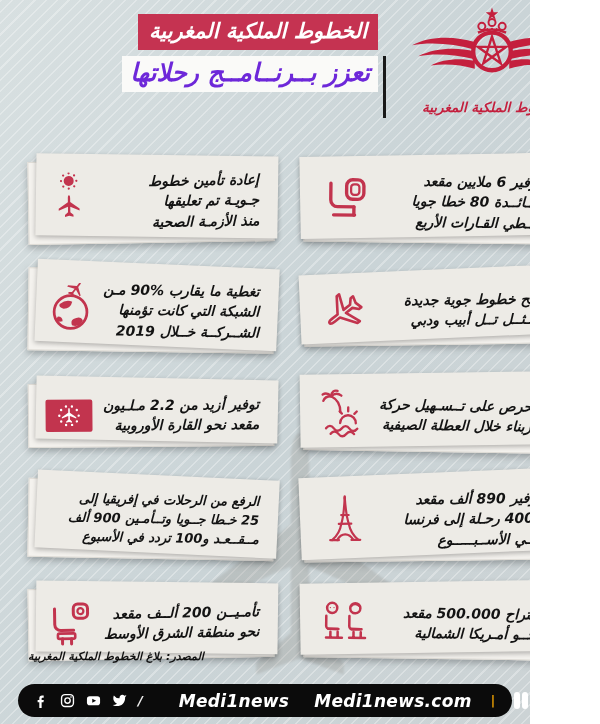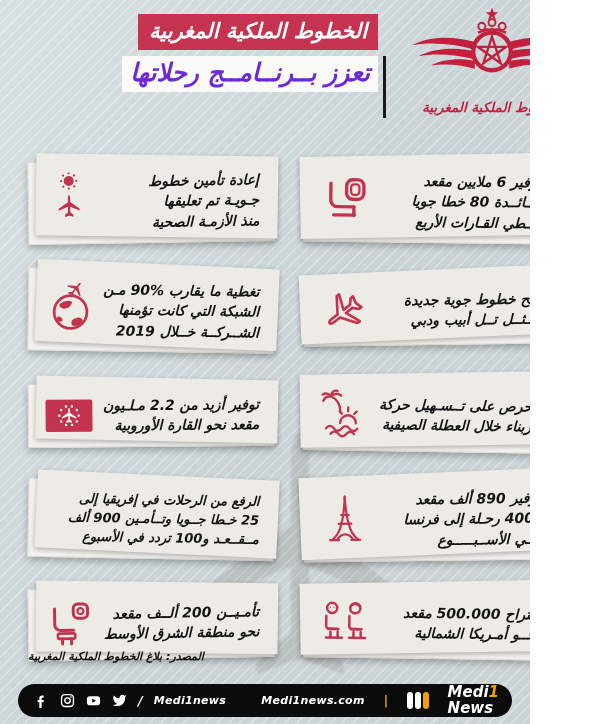--- a/index.html
+++ b/index.html
@@ -51,21 +51,21 @@
 
   
   .source{position:absolute;left:28px;top:650px;direction:rtl;font-size:11px;font-weight:bold;color:#101010;}
   .footer{position:absolute;left:18px;right:18px;bottom:7px;height:33px;background:#0b0b0b;
     border-radius:17px;display:flex;align-items:center;justify-content:space-between;
     padding:0 13px 0 16px;color:#fff;box-sizing:border-box;}
   .f-left{display:flex;align-items:center;gap:11px;}
   .sicon{display:flex;align-items:center;}
   .sicon svg{width:15px;height:15px;display:block;}
   .slash{color:#efefef;font-weight:bold;font-size:13px;}
-  .handle,.site{font-weight:bold;font-size:11px;letter-spacing:.3px;}
+  .handle,.site{font-weight:bold;font-size:17px;letter-spacing:.3px;margin-left:25px;}
   .f-right{display:flex;align-items:center;gap:19px;}
   .pipe{color:#f0a202;font-weight:bold;font-size:12px;}
   .bars{display:flex;gap:2.5px;align-items:center;}
   .bars i{width:5.5px;height:17px;border-radius:3px;background:#fff;display:block;}
   .bars i:last-child{background:#f0a202;}
   .brand{display:flex;flex-direction:column;line-height:1.02;font-weight:bold;font-size:15px;}
   .orange{color:#f0a202;}
 </style>
 </head>
 <body>

